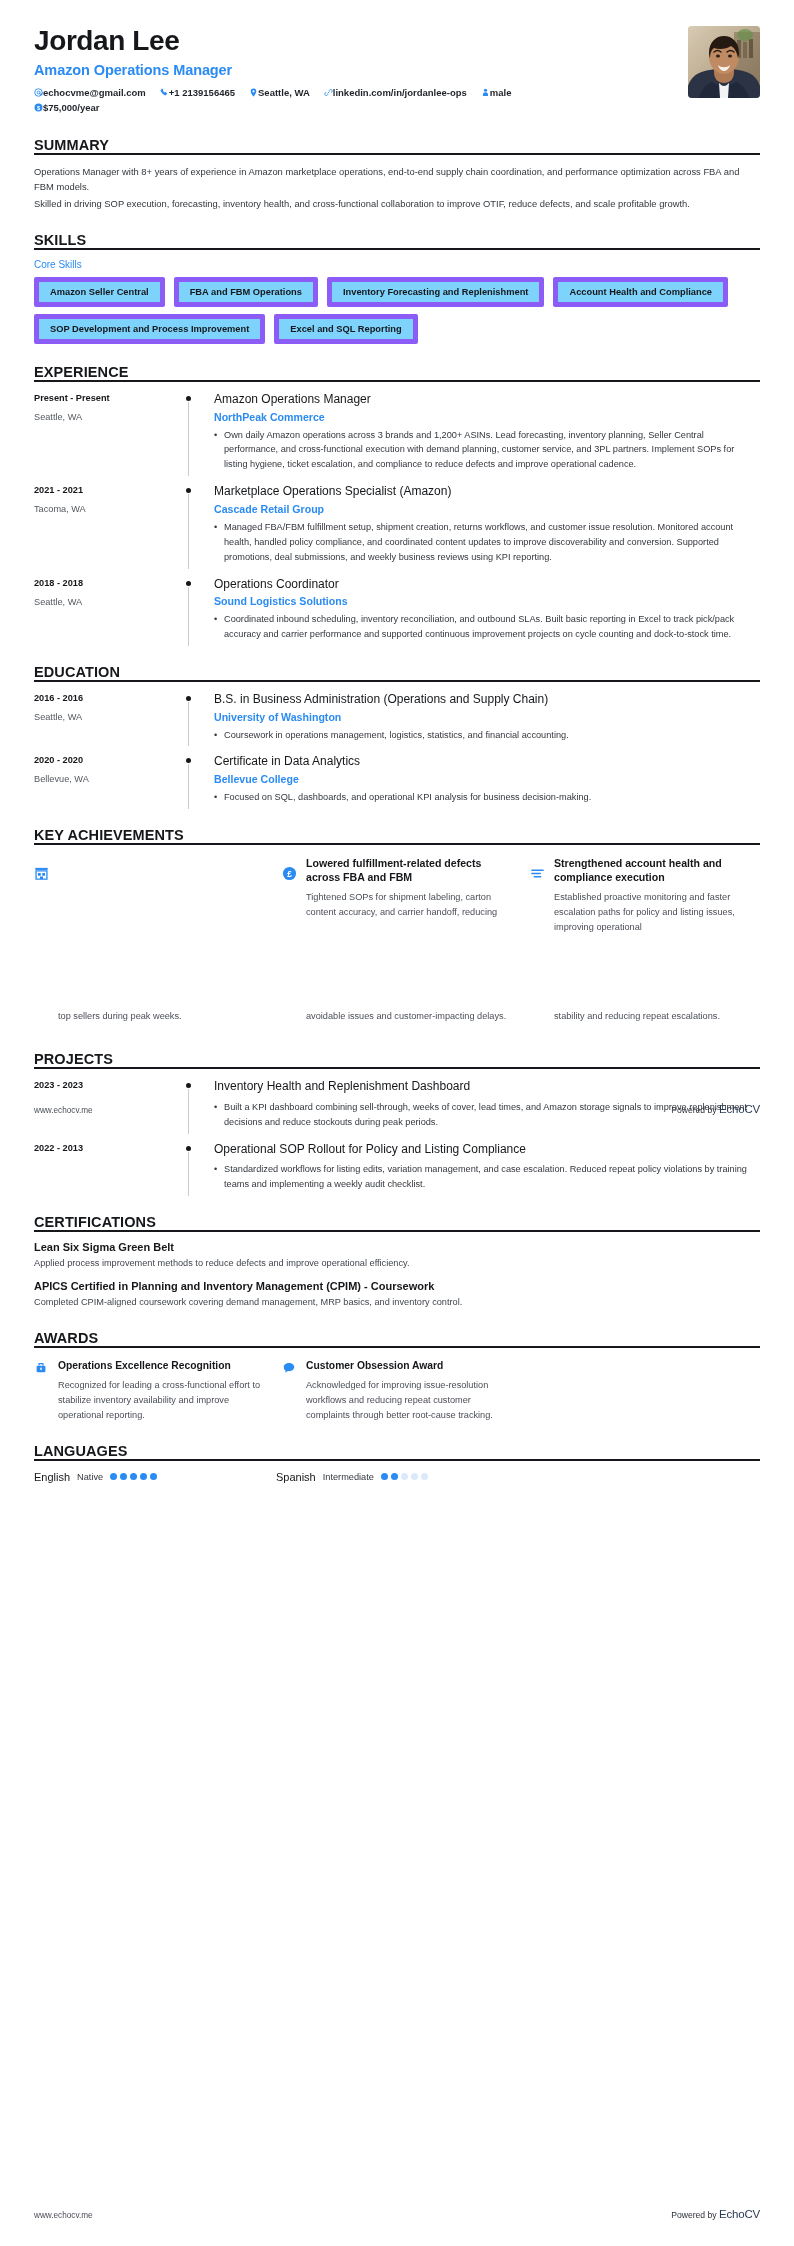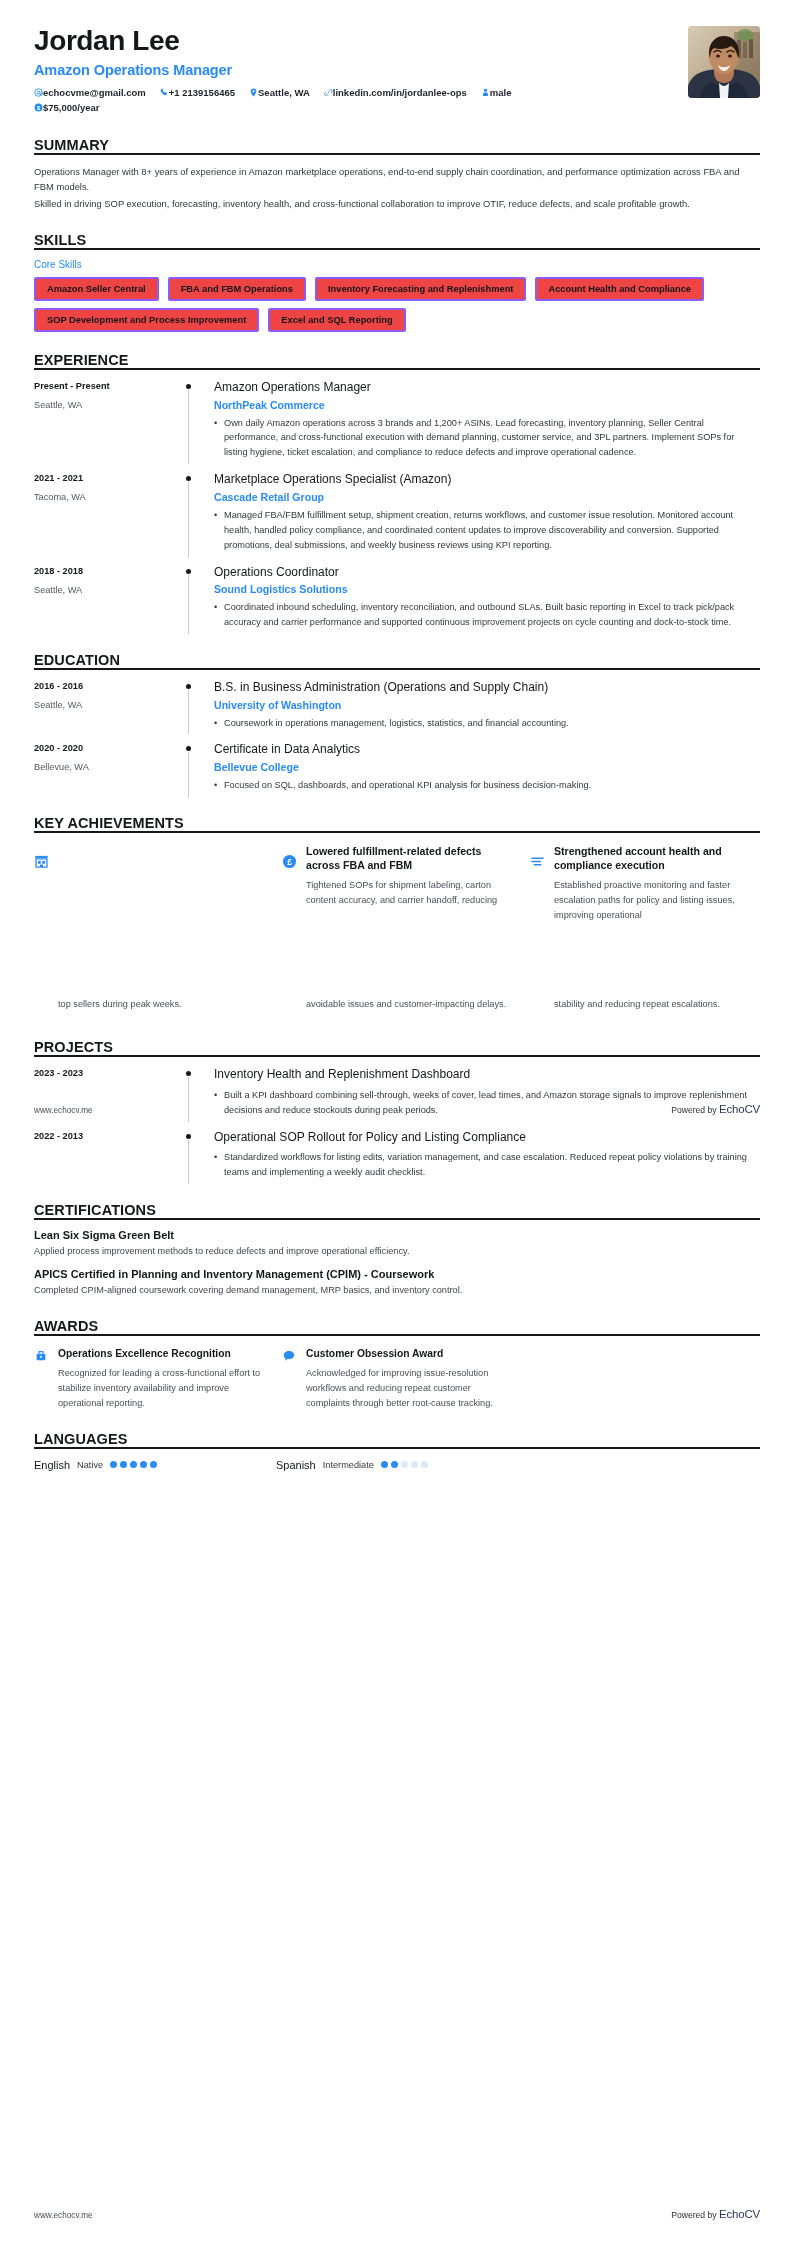--- a/index.html
+++ b/index.html
@@ -51,23 +51,23 @@
 
   .summary-body { margin-top: 9px; }
   .summary-p {
     font-size: 9.4px; line-height: 1.62; color: #33373d; margin-bottom: 2px;
   }
 
   
   .skill-group-label { font-size: 10px; color: #2a8bf2; margin-top: 9px; margin-bottom: 7px; }
   .skill-chips { display: flex; flex-wrap: wrap; gap: 7px 9px; }
   .chip {
-    border: 2px solid #8b5cf6; border-radius: 2px;
+    border: 5px solid #8b5cf6; border-radius: 2px;
     padding: 5px 11px; font-size: 9.3px; font-weight: 700; color: #15171a;
-    line-height: 1.1; background: #ef4444;
+    line-height: 1.1; background: #7dd3fc;
   }
 
   
   .entry { display: flex; margin-top: 10px; position: relative; }
   .entry-left { flex: 0 0 152px; padding-right: 10px; padding-top: 1px; }
   .entry-date { font-size: 9.2px; font-weight: 700; color: #15171a; }
   .entry-loc { font-size: 9.2px; color: #53585f; margin-top: 9px; }
   .entry-rail { flex: 0 0 18px; position: relative; }
   .entry-rail .dot {
     width: 5px; height: 5px; border-radius: 50%; background: #15171a;

